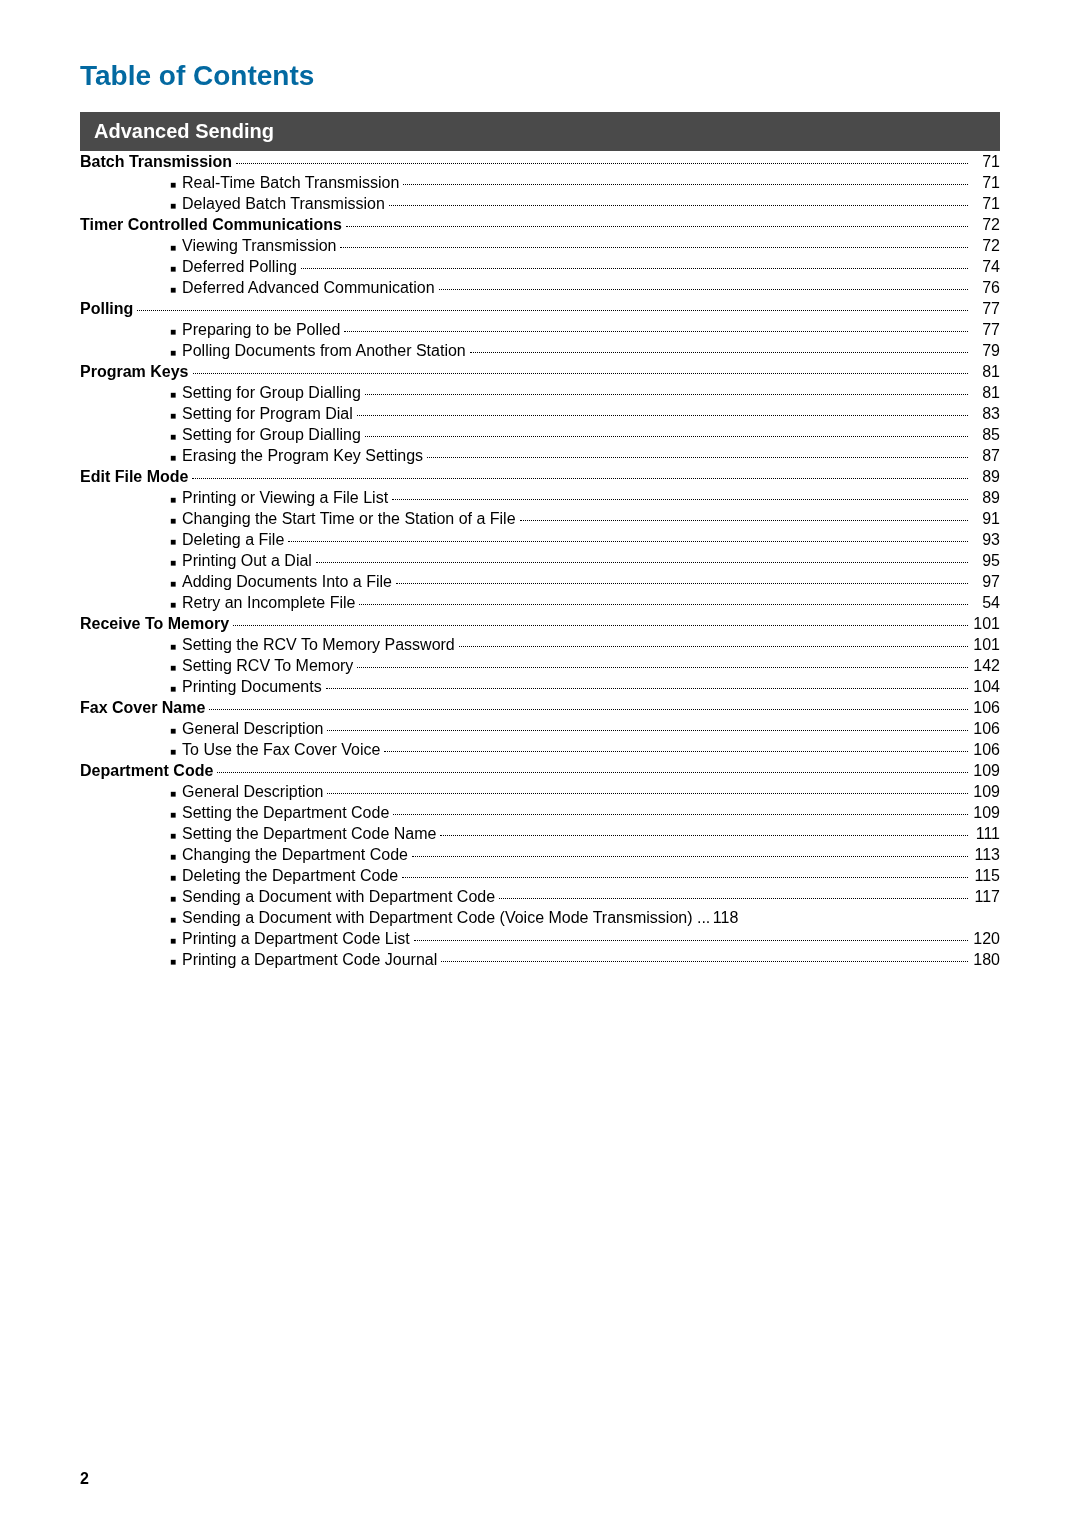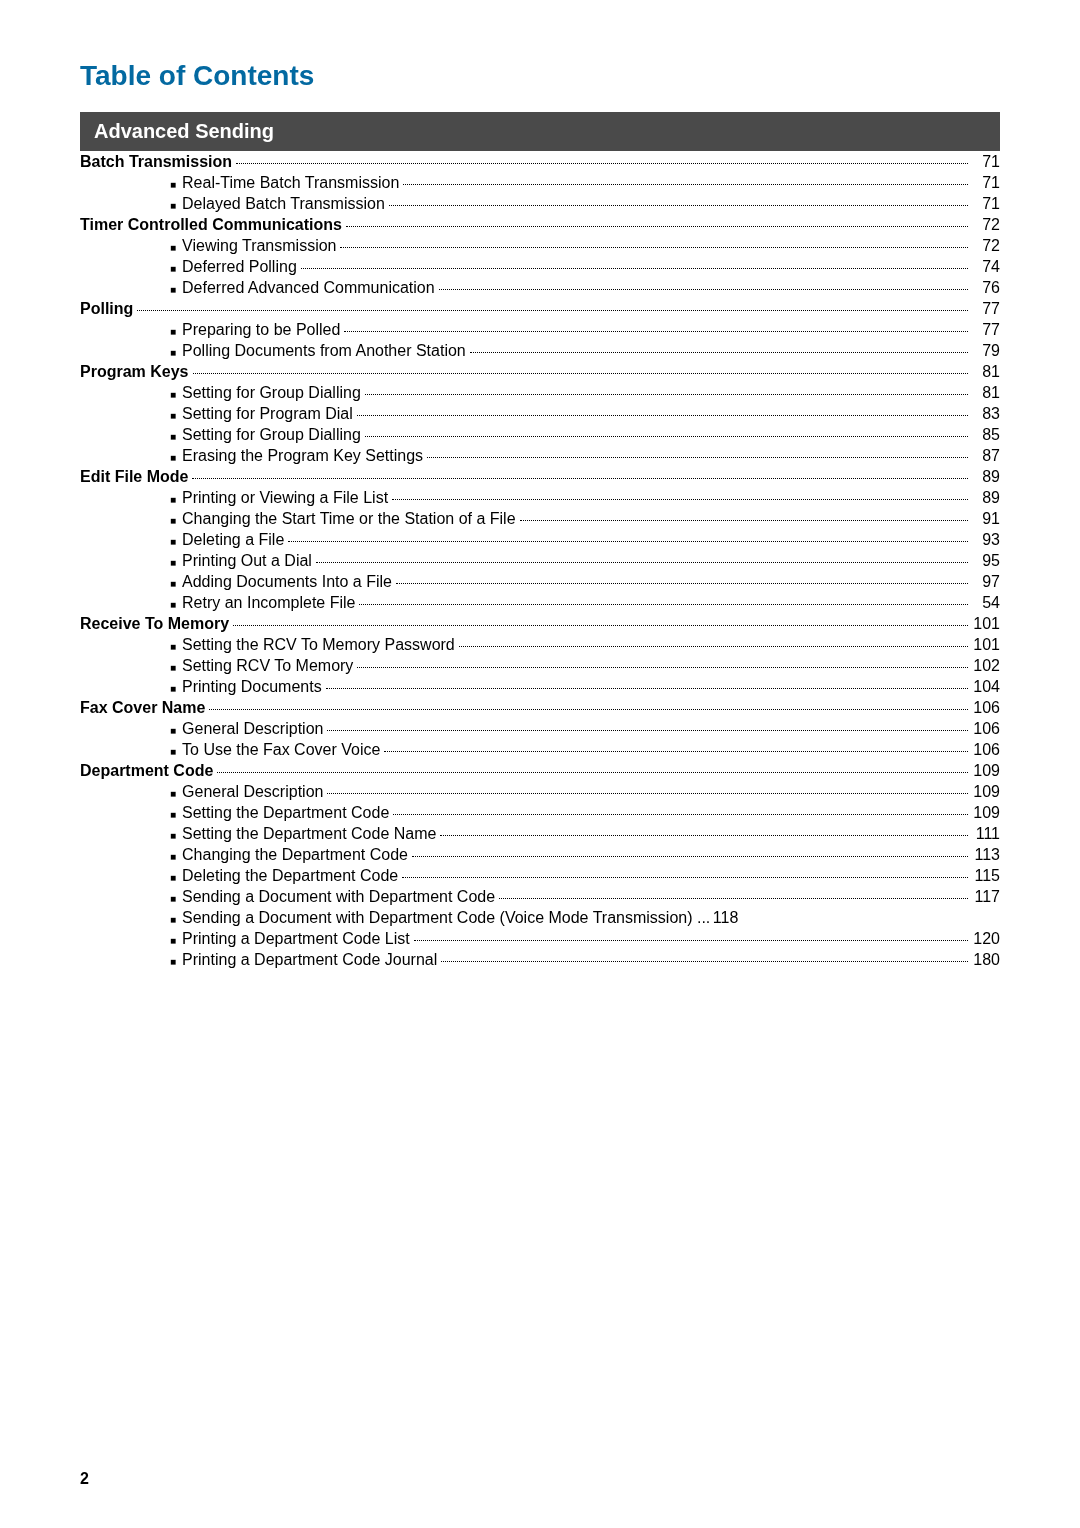--- a/index.html
+++ b/index.html
@@ -290,21 +290,21 @@
         </span>
         <span class="entry-dots"></span>
         <span class="entry-page">101</span>
       </div>
       <div class="entry-row sub-entry">
         <span class="entry-label" style="display: flex; align-items: baseline; gap: 6px;">
           <span class="bullet" style="font-size: 10px;">■</span>
           <span>Setting RCV To Memory</span>
         </span>
         <span class="entry-dots"></span>
-        <span class="entry-page">102</span>
+        <span class="entry-page">142</span>
       </div>
       <div class="entry-row sub-entry">
         <span class="entry-label" style="display: flex; align-items: baseline; gap: 6px;">
           <span class="bullet" style="font-size: 10px;">■</span>
           <span>Printing Documents</span>
         </span>
         <span class="entry-dots"></span>
         <span class="entry-page">104</span>
       </div>
     </div>

